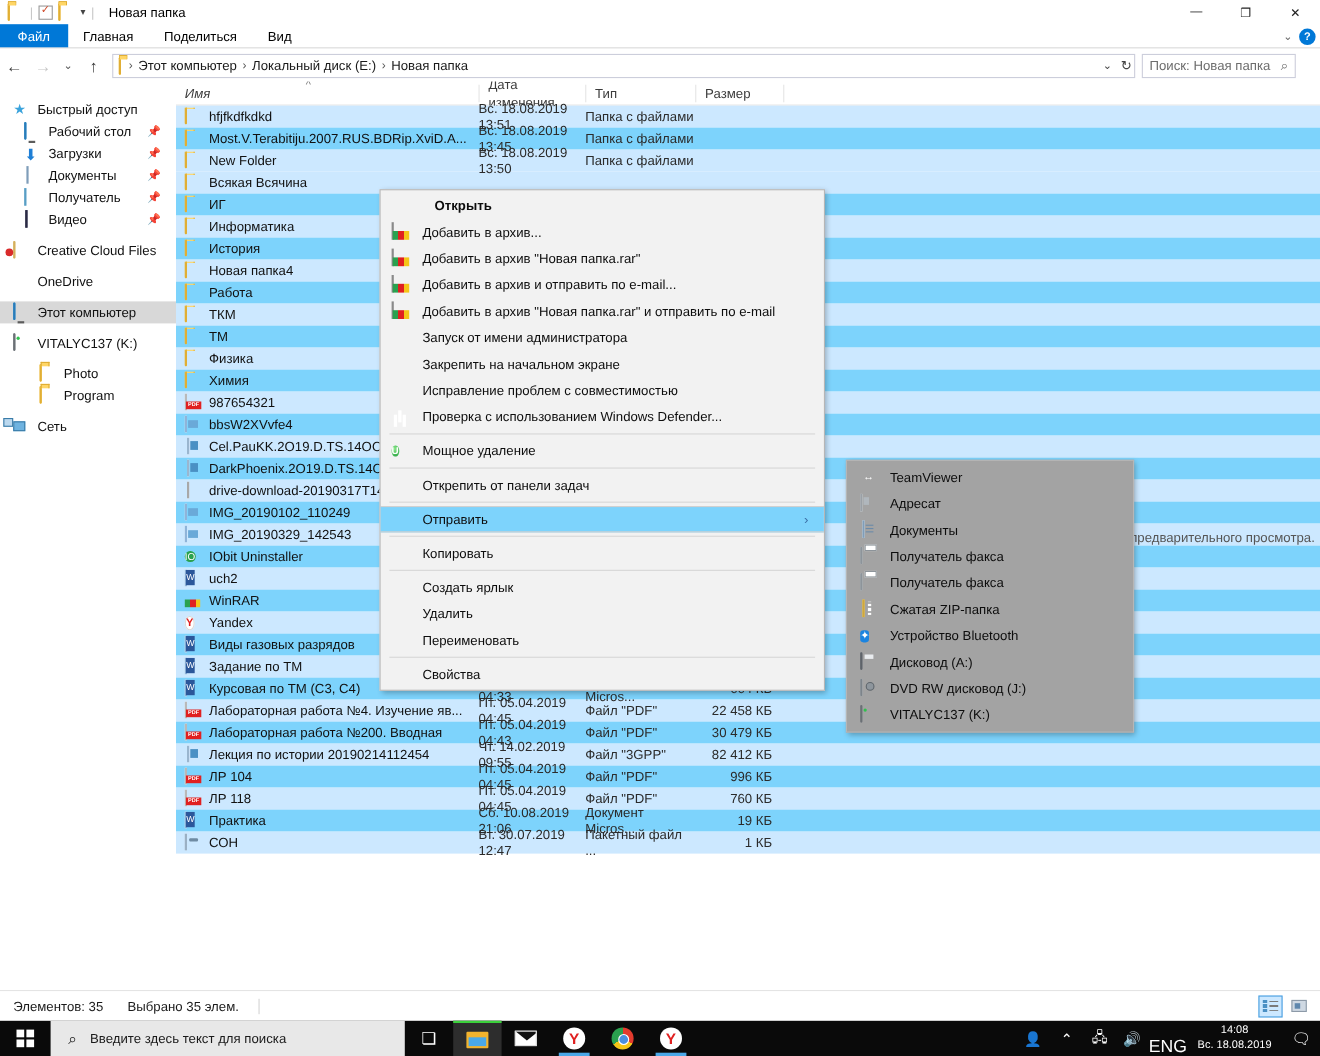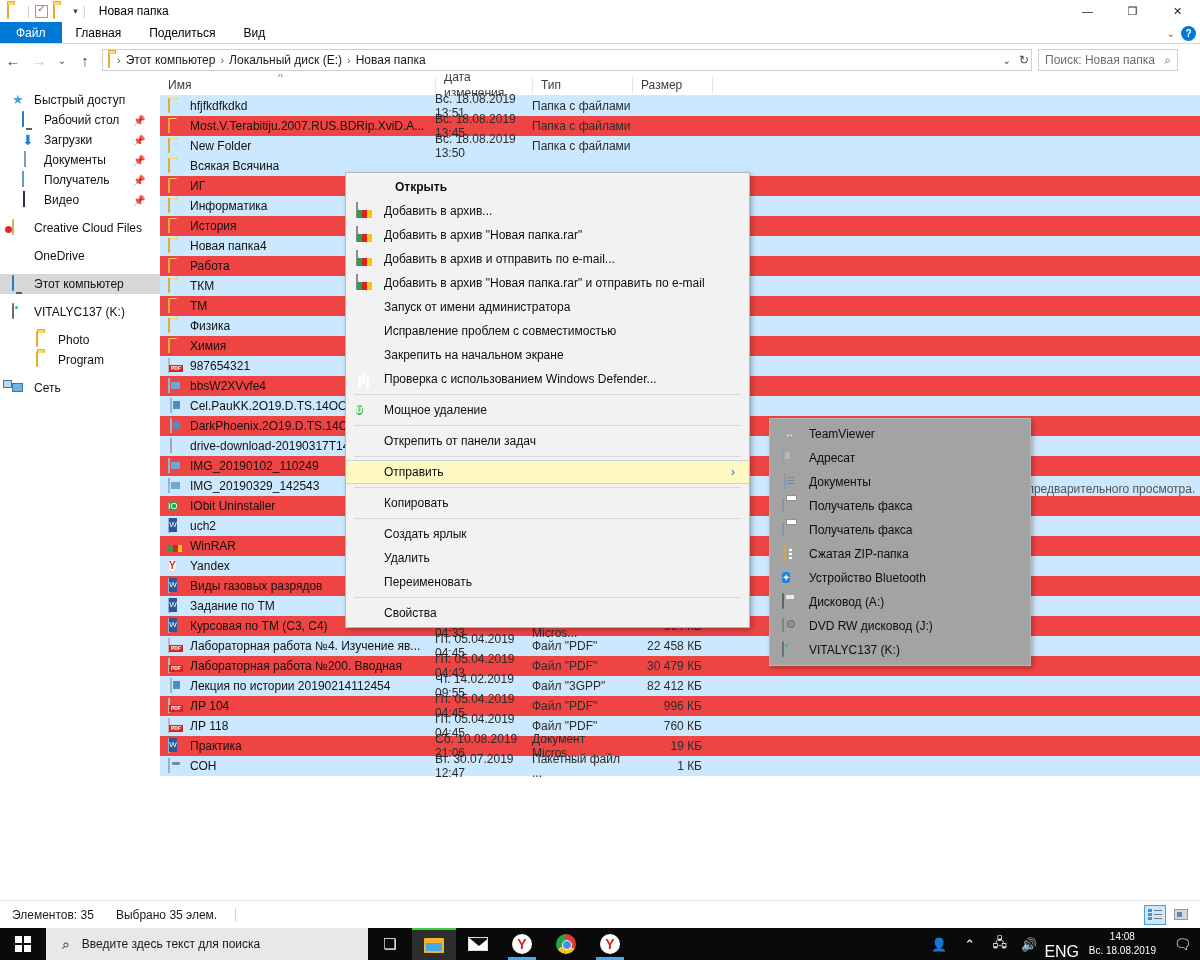--- a/index.html
+++ b/index.html
@@ -182,30 +182,30 @@
   }
   .colhdr {
     height: 22px; display: flex; align-items: center;
     border-bottom: 1px solid #e5e5e5; background: #fff; position: relative;
   }
   .ch {
     font-size: 12px; color: #3c3c3c; padding-left: 8px;
     border-left: 1px solid #e5e5e5; height: 16px; line-height: 16px;
     display: flex; align-items: center;
   }
-  .ch:first-child { border-left: none; }
+  .ch:first-child { border-left: none; font-style: italic; }
   .ch-sortmark {
     position: absolute; left: 118px; top: -2px; font-size: 10px; color: #777;
   }
   .rows { position: relative; }
   .row {
     height: 20px; display: flex; align-items: center; font-size: 12px;
     color: #111; background: #cce8ff;
   }
-  .row.alt { background: #ef4444; }
+  .row.alt { background: #7dd3fc; }
   .c-name { width: 275px; display: flex; align-items: center; gap: 6px;
     padding-left: 8px; overflow: hidden; white-space: nowrap; }
   .c-date { width: 97px; color: #2b2b2b; }
   .c-type { width: 100px; color: #2b2b2b; }
   .c-size { width: 70px; text-align: right; color: #2b2b2b; }
 
   .fico { width: 16px; height: 16px; flex: 0 0 16px; position: relative; }
   .f-folder {
     width: 14px; height: 11px; background: #ffd666; border: 1px solid #e0ae35;
     border-radius: 1px; margin-top: 3px; position: relative;
@@ -292,21 +292,21 @@
     position: absolute; left: 345px; top: 172px; width: 405px;
     background: #f2f2f2; border: 1px solid #b6b6b6;
     box-shadow: 2px 2px 5px rgba(0,0,0,0.28);
     padding: 2px 0; z-index: 50;
   }
   .mi {
     height: 24px; display: flex; align-items: center; gap: 10px;
     padding-left: 10px; font-size: 12px; color: #0d0d0d; position: relative;
   }
   .mi.bold { font-weight: bold; padding-left: 21px; }
-  .mi.hl { background: #fef9c3; border-top: 1px solid #d0d0d0;
+  .mi.hl { background: #7dd3fc; border-top: 1px solid #d0d0d0;
            border-bottom: 1px solid #d0d0d0; }
   .mi-ico { width: 18px; height: 16px; flex: 0 0 18px; position: relative; }
   .mi-arrow { position: absolute; right: 14px; font-size: 12px; color: #3a6ea5; }
   .msep { height: 1px; background: #d6d6d6; margin: 3px 8px; }
 
   .ic-rar {
     width: 15px; height: 15px;
     background: linear-gradient(90deg,#e02020 0 5px,#f5c518 5px 10px,#3a7ccc 10px 15px);
     position: relative; border: 1px solid #8a8a8a;
   }
@@ -1015,25 +1015,25 @@
       <div class="mi">
         <span class="mi-ico"><span class="ic-rar"></span></span>
         <span>Добавить в архив "Новая папка.rar" и отправить по e-mail</span>
       </div>
       <div class="mi">
         <span class="mi-ico"><span class="ic-shield"></span></span>
         <span>Запуск от имени администратора</span>
       </div>
       <div class="mi">
         <span class="mi-ico"></span>
+        <span>Закрепить на начальном экране</span>
+      </div>
+      <div class="mi">
+        <span class="mi-ico"></span>
         <span>Исправление проблем с совместимостью</span>
-      </div>
-      <div class="mi">
-        <span class="mi-ico"></span>
-        <span>Закрепить на начальном экране</span>
       </div>
       <div class="mi">
         <span class="mi-ico"><span class="ic-defender"></span></span>
         <span>Проверка с использованием Windows Defender...</span>
       </div>
       <div class="msep"></div>
       <div class="mi">
         <span class="mi-ico"><span class="ic-green">U</span></span>
         <span>Мощное удаление</span>
       </div>

